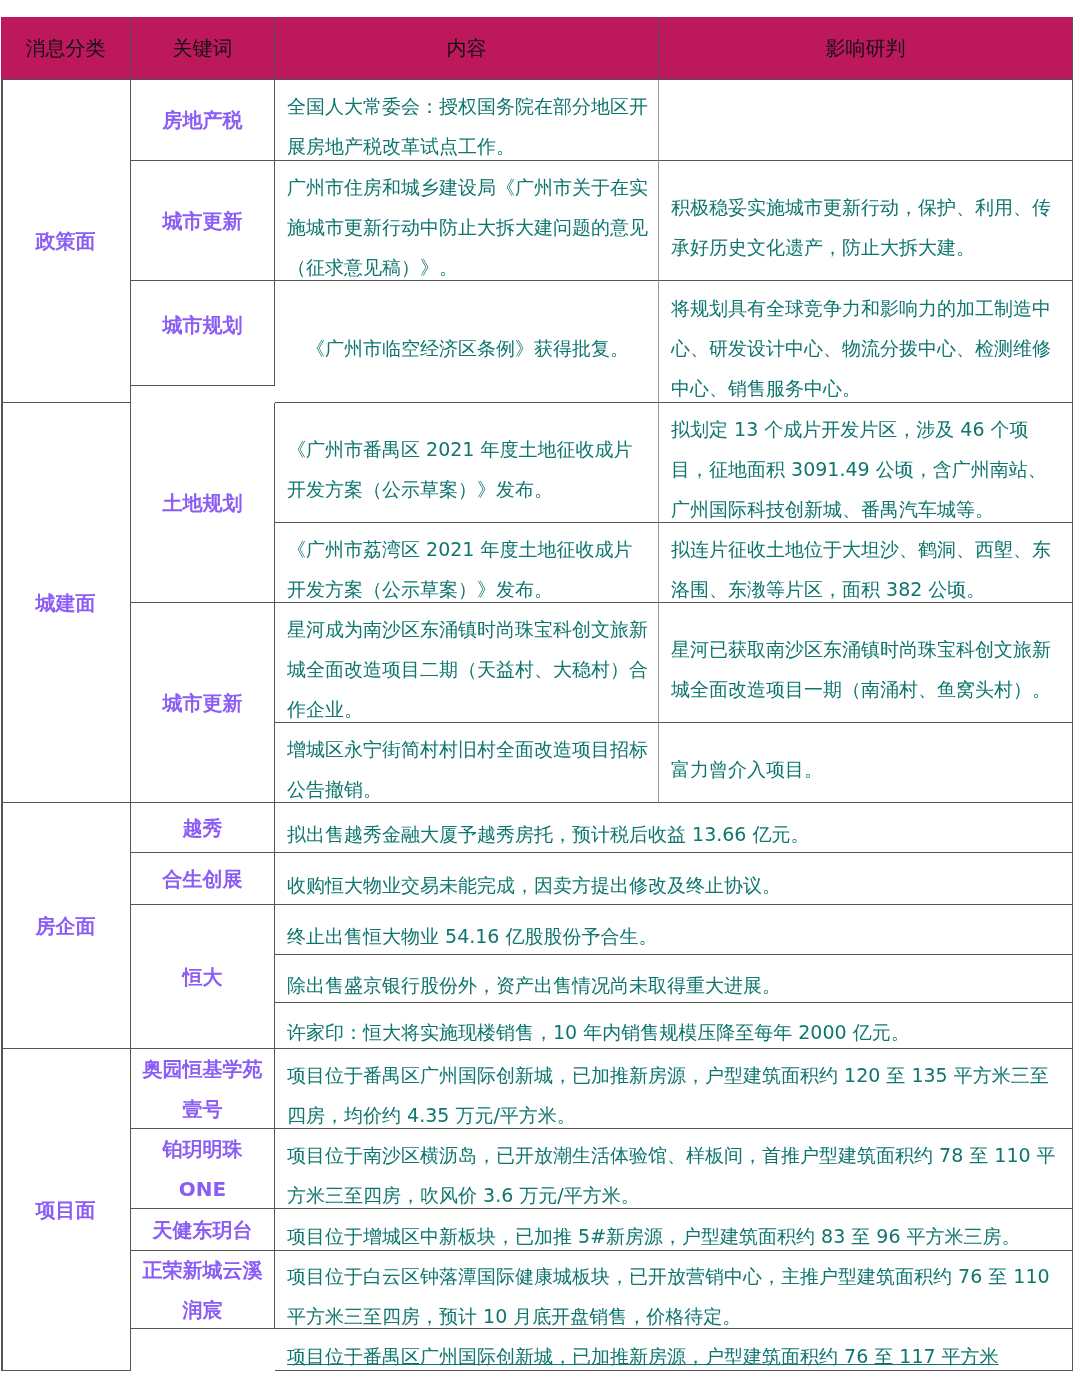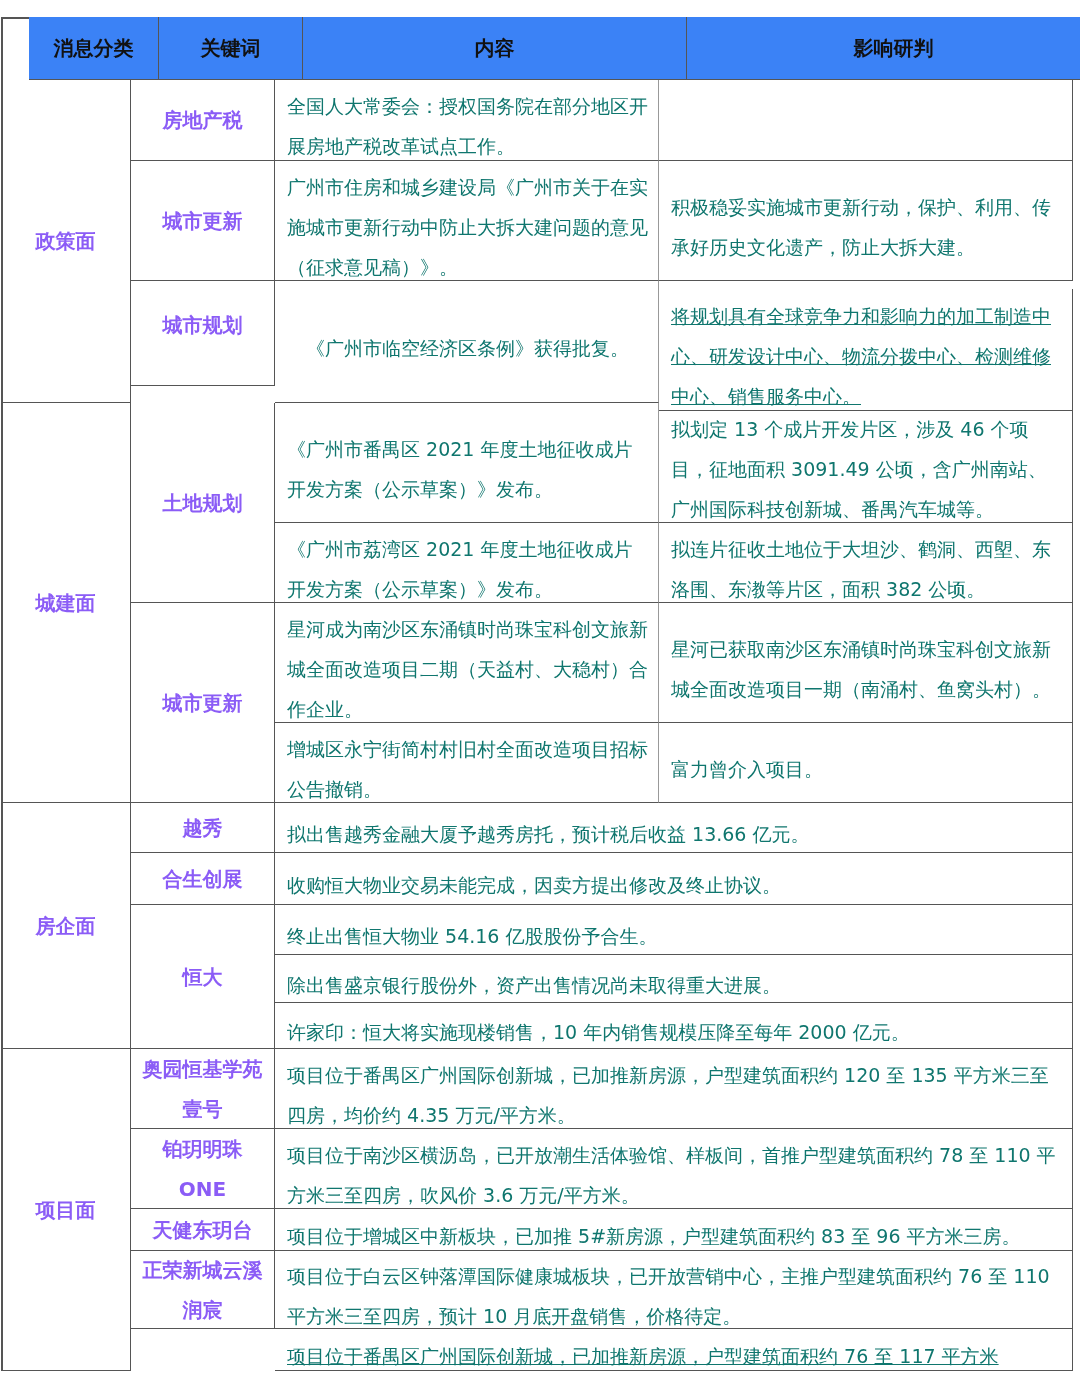--- a/index.html
+++ b/index.html
@@ -1,21 +1,21 @@
 <!DOCTYPE html>
 <html><head>
 <meta charset="utf-8">
 <style>
   html, body { margin:0; padding:0; background:#ffffff; }
   body { width:1080px; height:1378px; position:relative; overflow:hidden;
          font-family:"DejaVu Sans","Liberation Sans",sans-serif; color:#1a1a1a; }
   .tbl { position:absolute; left:0; top:0; width:1080px; height:1378px; }
   .cell { position:absolute; box-sizing:border-box; display:flex; align-items:center;
           border-right:1.5px solid #555; border-bottom:1.5px solid #555; }
-  .hdr { background:#3b82f6; justify-content:center; font-weight:bold; font-size:20px; color:#111;margin-left:28px; }
+  .hdr { background:#be185d; justify-content:center; font-weight:normal; font-size:20px; color:#111; }
   .cat, .kw { justify-content:center; text-align:center; font-weight:bold; font-size:20px; color:#8b5cf6; line-height:40px; }
   .txt { padding:12px 10px 0 12px; font-size:19px; line-height:40px; color:#0f766e; }
   .txt.center { justify-content:center; }
   .gridl { border-right:1.5px solid #999; }
   .frame-left { position:absolute; left:1px; top:17px; width:1.5px; height:1354px; background:#555; }
   .frame-top { position:absolute; left:1px; top:17px; width:1072px; height:1.5px; background:#555; }
 </style>
 </head>
 <body>
 
@@ -33,21 +33,21 @@
   <div class="cell kw" style="left:131px;top:80px;width:144px;height:81px;">房地产税</div>
   <div class="cell txt gridl" style="left:275px;top:80px;width:384px;height:81px;">全国人大常委会：授权国务院在部分地区开展房地产税改革试点工作。</div>
   <div class="cell txt" style="left:659px;top:80px;width:414px;height:81px;"></div>
 
   <div class="cell kw" style="left:131px;top:161px;width:144px;height:120px;">城市更新</div>
   <div class="cell txt gridl" style="left:275px;top:161px;width:384px;height:120px;">广州市住房和城乡建设局《广州市关于在实施城市更新行动中防止大拆大建问题的意见（征求意见稿）》。</div>
   <div class="cell txt" style="left:659px;top:161px;width:414px;height:120px;">积极稳妥实施城市更新行动，保护、利用、传承好历史文化遗产，防止大拆大建。</div>
 
   <div class="cell kw" style="left:131px;top:264px;width:144px;height:122px;">城市规划</div>
   <div class="cell txt gridl center" style="left:275px;top:281px;width:384px;height:122px;">《广州市临空经济区条例》获得批复。</div>
-  <div class="cell txt" style="left:659px;top:289px;width:414px;height:122px;text-decoration:underline;">将规划具有全球竞争力和影响力的加工制造中心、研发设计中心、物流分拨中心、检测维修中心、销售服务中心。</div>
+  <div class="cell txt" style="left:659px;top:281px;width:414px;height:122px;">将规划具有全球竞争力和影响力的加工制造中心、研发设计中心、物流分拨中心、检测维修中心、销售服务中心。</div>
 
   <div class="cell cat" style="left:1px;top:403px;width:130px;height:400px;text-align:right;">城建面</div>
 
   <div class="cell kw" style="left:131px;top:403px;width:144px;height:200px;">土地规划</div>
   <div class="cell txt gridl" style="left:275px;top:403px;width:384px;height:120px;">《广州市番禺区 2021 年度土地征收成片开发方案（公示草案）》发布。</div>
   <div class="cell txt" style="left:659px;top:403px;width:414px;height:120px;">拟划定 13 个成片开发片区，涉及 46 个项目，征地面积 3091.49 公顷，含广州南站、广州国际科技创新城、番禺汽车城等。</div>
   <div class="cell txt gridl" style="left:275px;top:523px;width:384px;height:80px;">《广州市荔湾区 2021 年度土地征收成片开发方案（公示草案）》发布。</div>
   <div class="cell txt" style="left:659px;top:523px;width:414px;height:80px;">拟连片征收土地位于大坦沙、鹤洞、西塱、东洛围、东漖等片区，面积 382 公顷。</div>
 
   <div class="cell kw" style="left:131px;top:603px;width:144px;height:200px;">城市更新</div>

